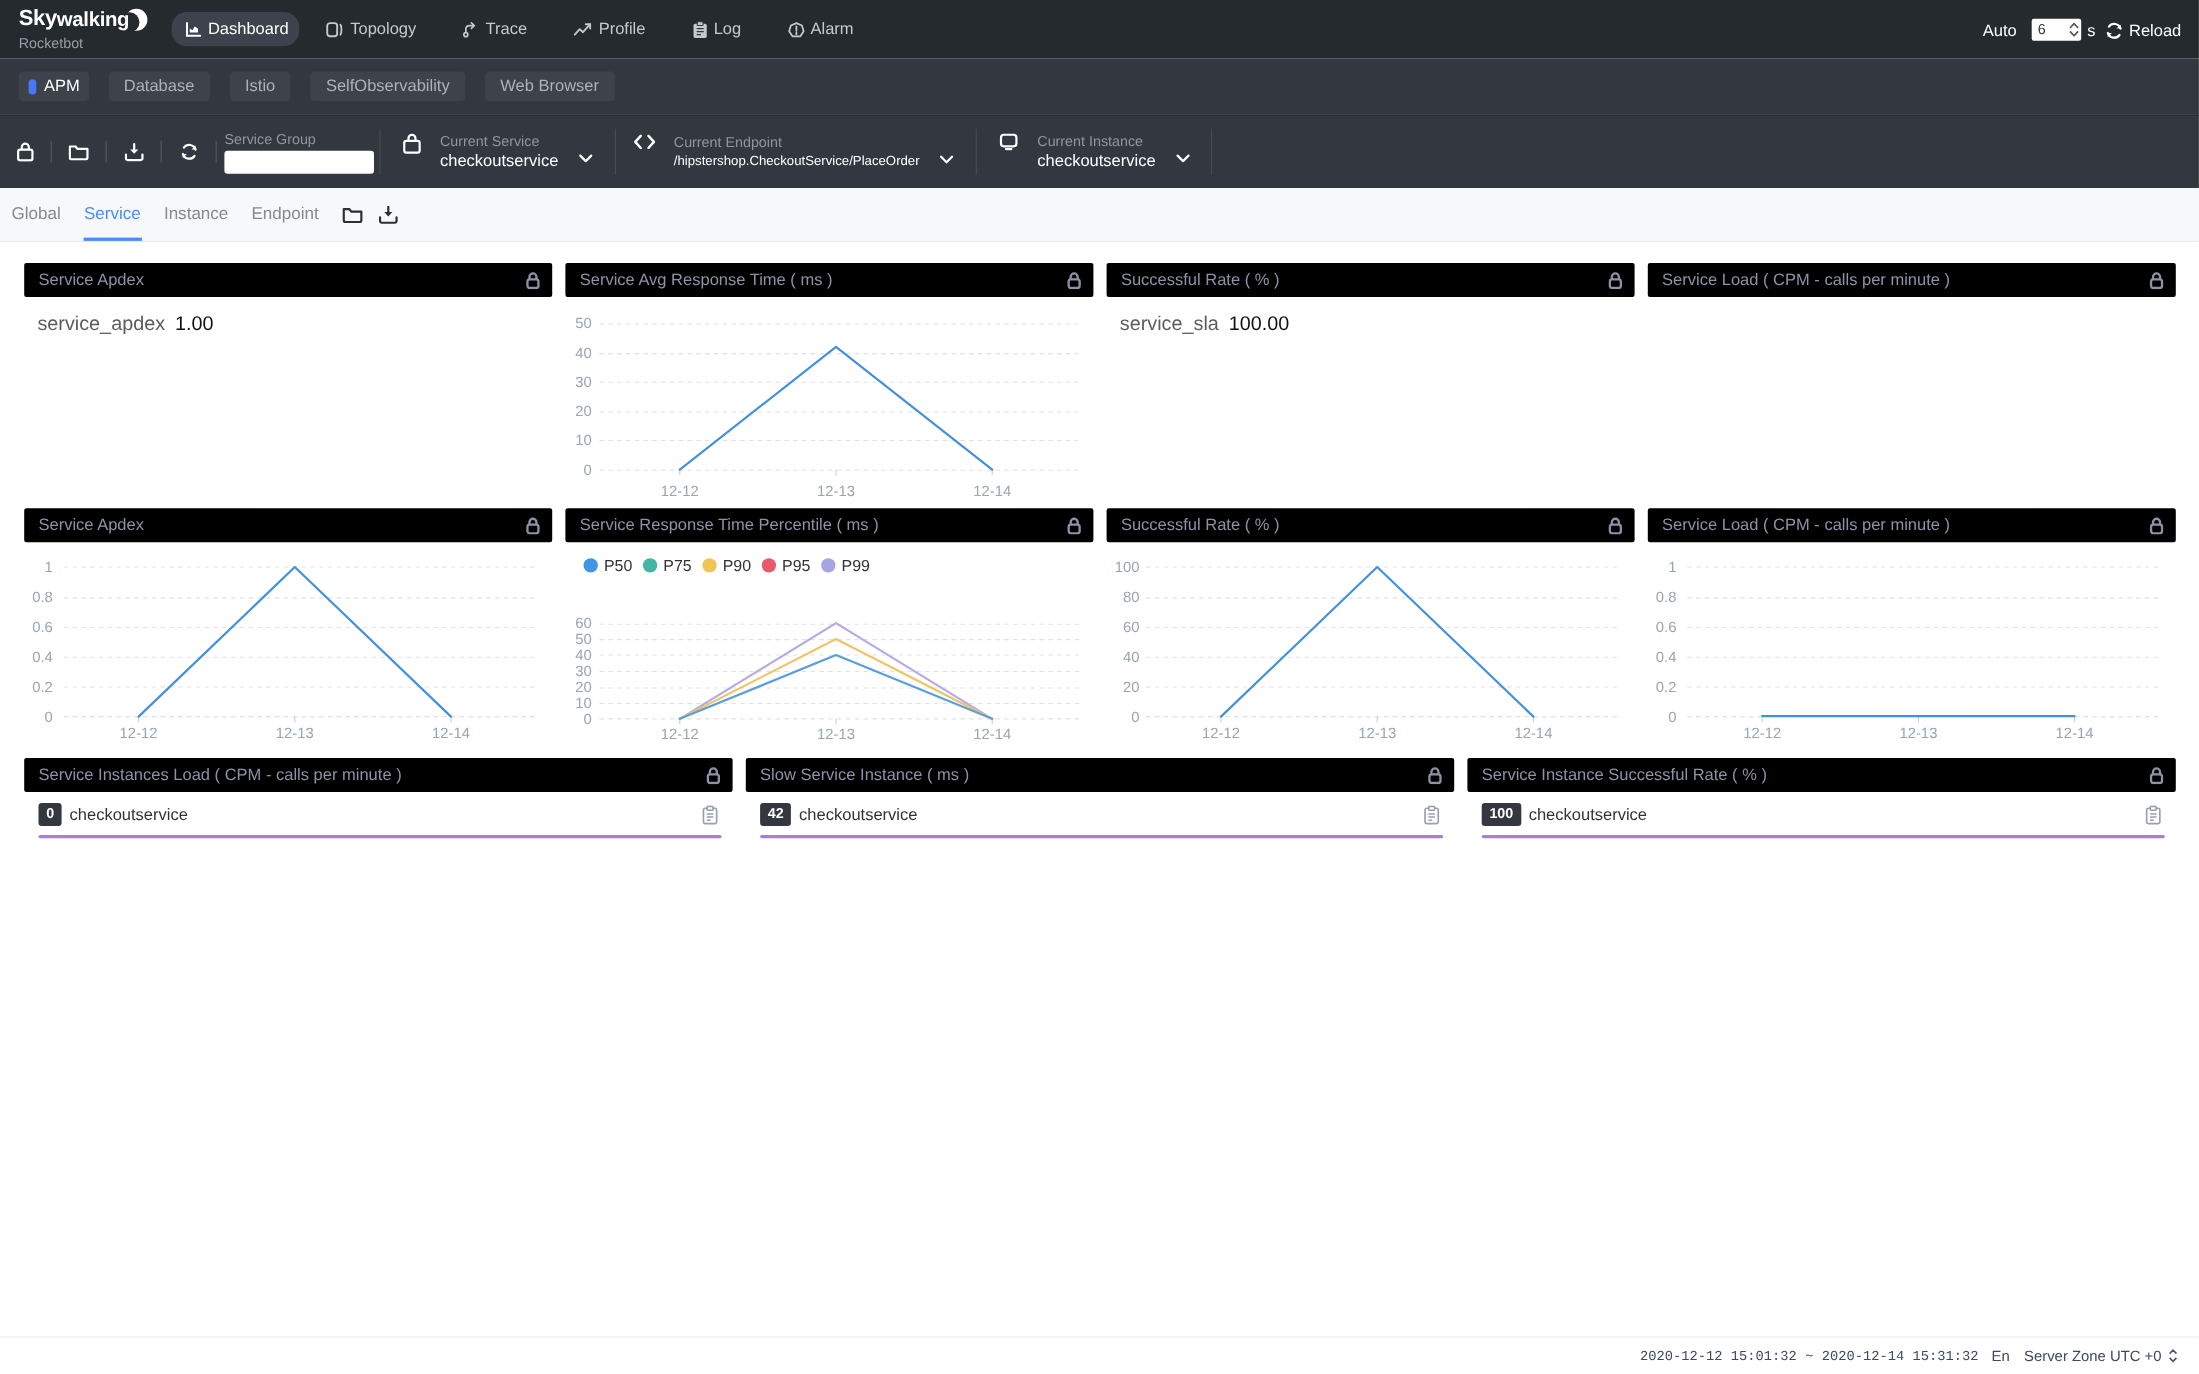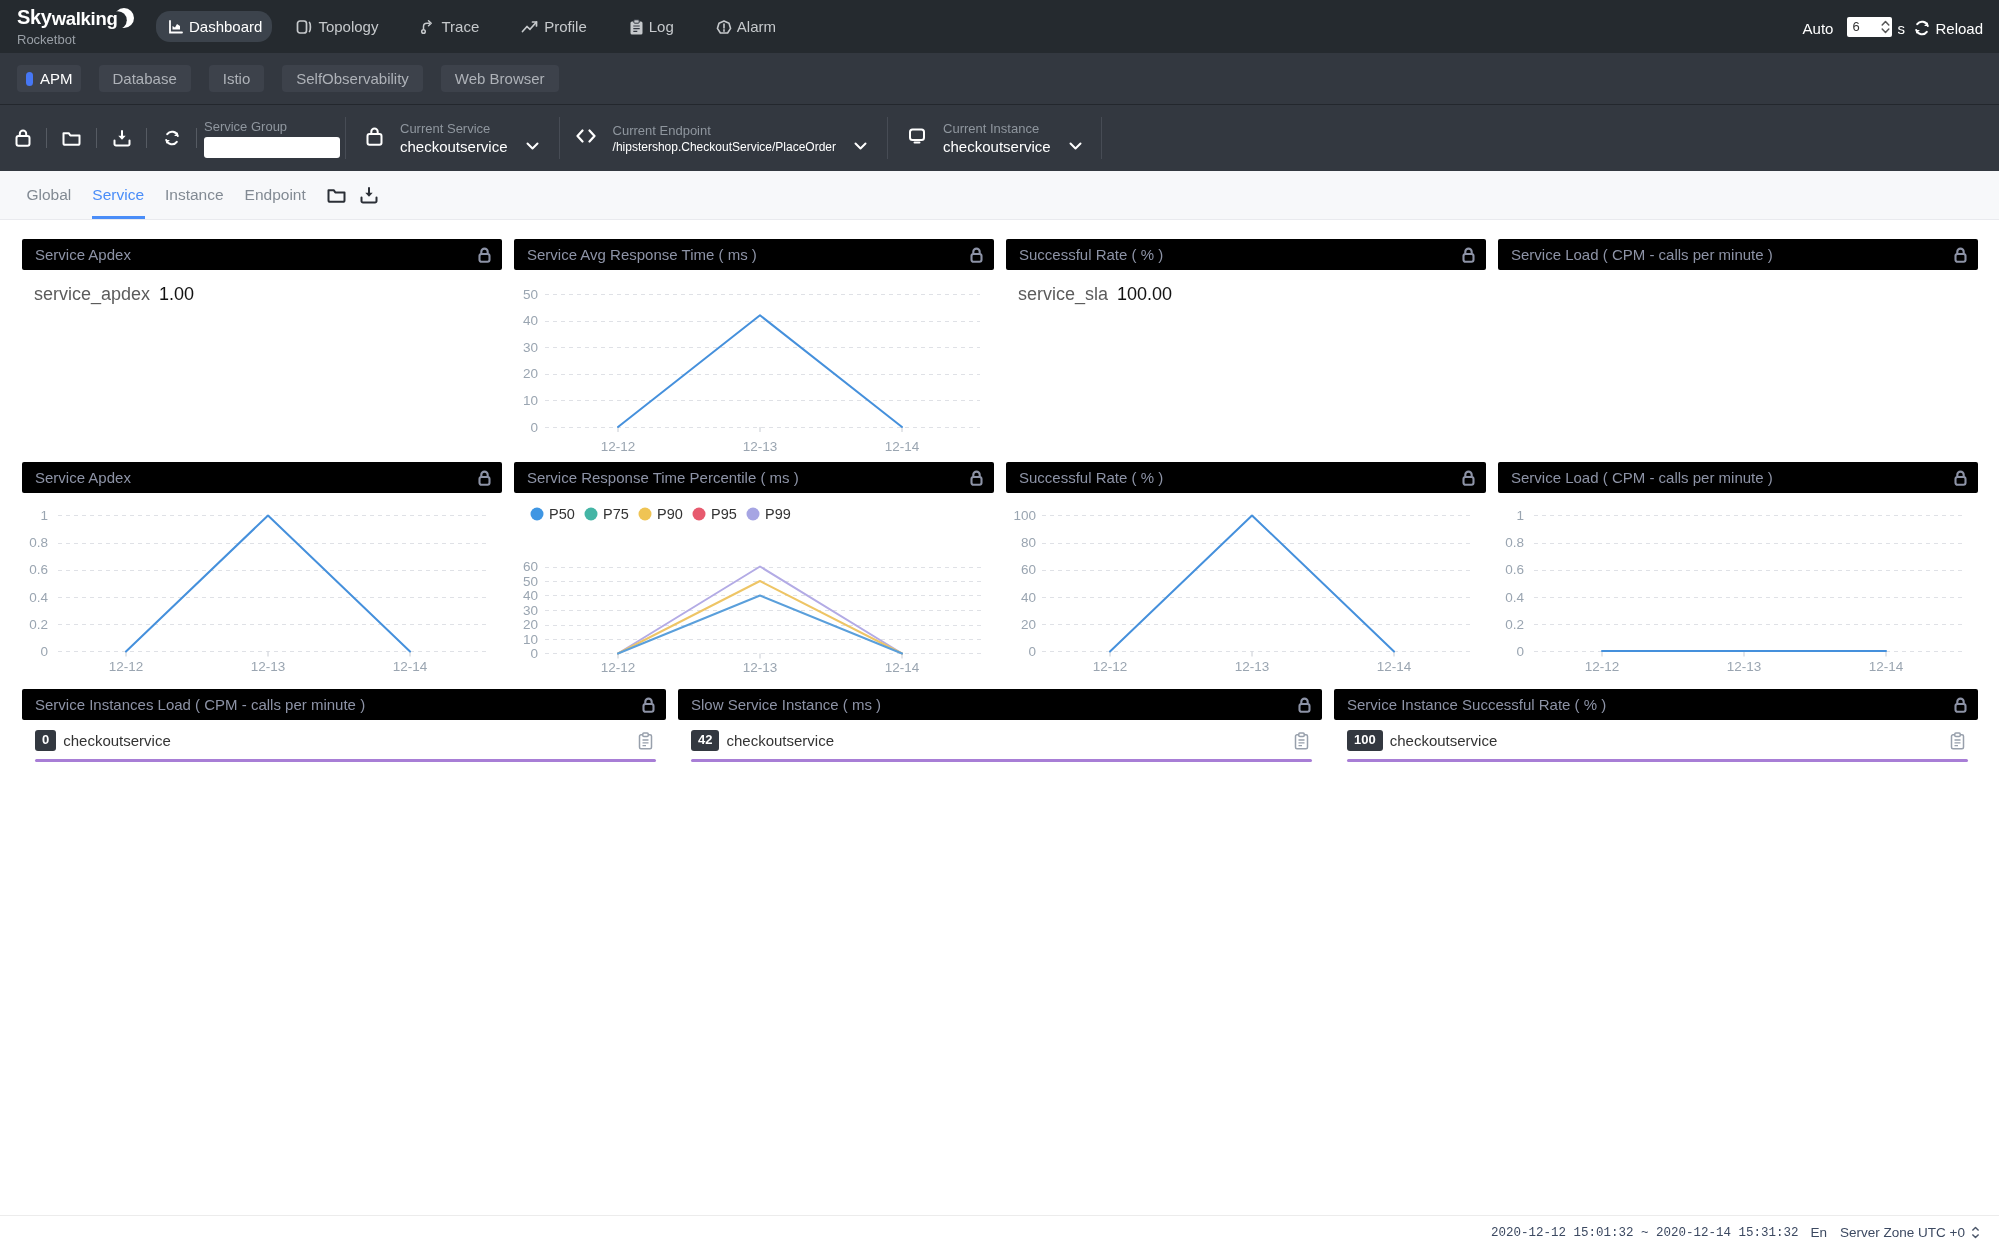--- a/index.html
+++ b/index.html
@@ -18,26 +18,26 @@
 .b2{height:27px;padding:0 14px;background:#3d424b;border-radius:4px;color:#aeb2b8;font-size:15px;display:flex;align-items:center}
 .b2.on{color:#fff;padding:0 8px 0 9px}
 .pill{width:7px;height:14px;border-radius:4px;background:#4677f5;margin-right:7px;display:inline-block}
 .bar3{height:67px;background:#333840;border-top:1px solid #23272d;display:flex;align-items:center}
 .t3i{display:flex;align-items:center;justify-content:center;width:49px}
 .vsep{width:1px;height:20px;background:#565b63}
 .vsep2{width:1px;height:42px;background:#474c55}
 .sgroup{margin:0 0 0 7px}
 .slab{color:#8f969e;font-size:13px;margin-bottom:3px}
 .sinput{width:136px;height:21px;background:#fff;border-radius:3px}
-.sel{display:flex;align-items:center}
+.sel{display:flex;align-items:flex-start}
 .sel .selic{margin:0 0 0 20px}
 .sel .seltxt{margin-left:17px}
 .sel .selval{color:#fff;font-size:15px;margin-top:2px}
 .sel .chev{margin-left:18px;margin-top:14px}
-.tabs{height:49px;background:#f7f8fa;border-bottom:1px solid #e9eaee;display:flex;align-items:center;padding-left:16px}
+.tabs{height:49px;background:#f7f8fa;border-bottom:1px solid #e9eaee;display:flex;align-items:center;padding-left:0}
 .tab{font-size:15.5px;color:#828a93;padding:0 10.5px;height:48px;display:flex;align-items:center;position:relative}
 .tab.on{color:#4a8df8}
 .tab.on:after{content:"";position:absolute;left:10px;right:10px;bottom:0;height:3px;background:#4a8df8}
 .tabic{margin-left:11px;display:flex;align-items:center}
 .main{padding:19px 0 0 22px}
 .row{display:flex;gap:12px;margin-bottom:4px}
 .card{background:#fff}
 .chead{height:31px;background:#000000;display:flex;align-items:center;justify-content:space-between;padding:0 11px 0 13px;border-radius:2px}
 .chead span{color:#8d93a6;font-size:15px}
 .mval{padding:14px 0 0 12px;font-size:18px}

